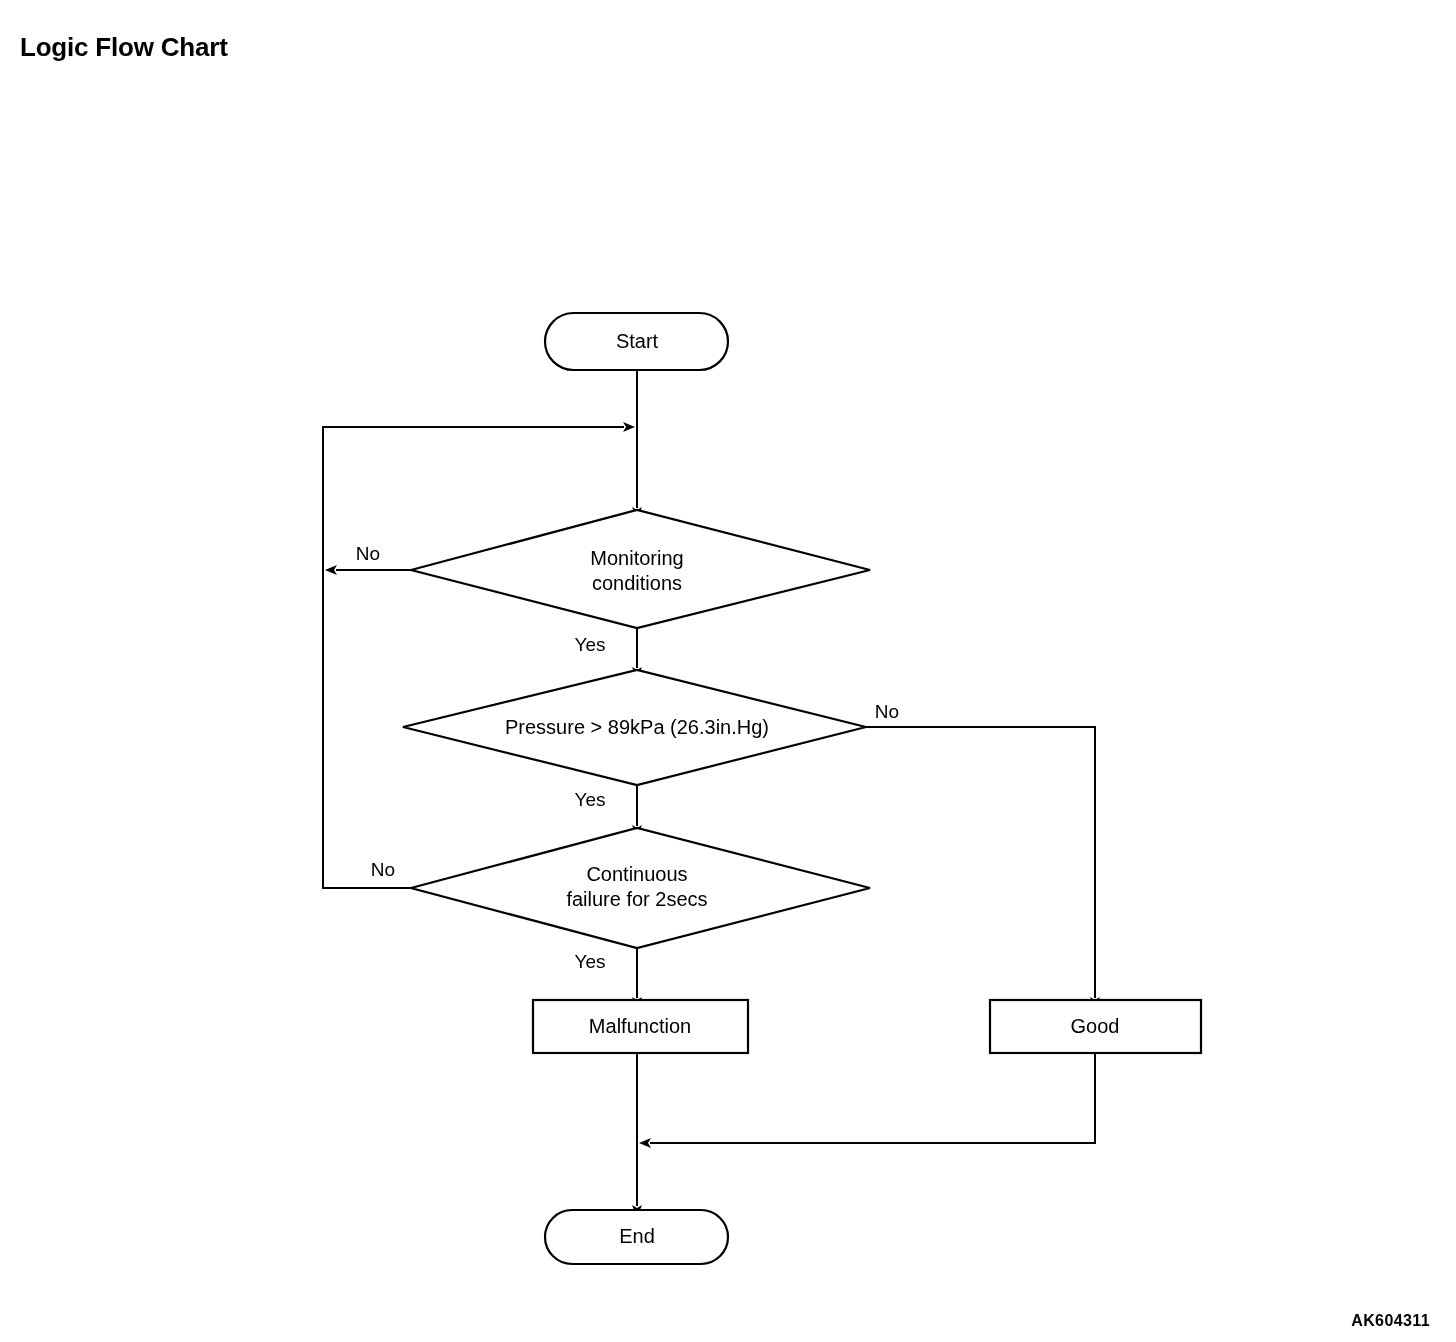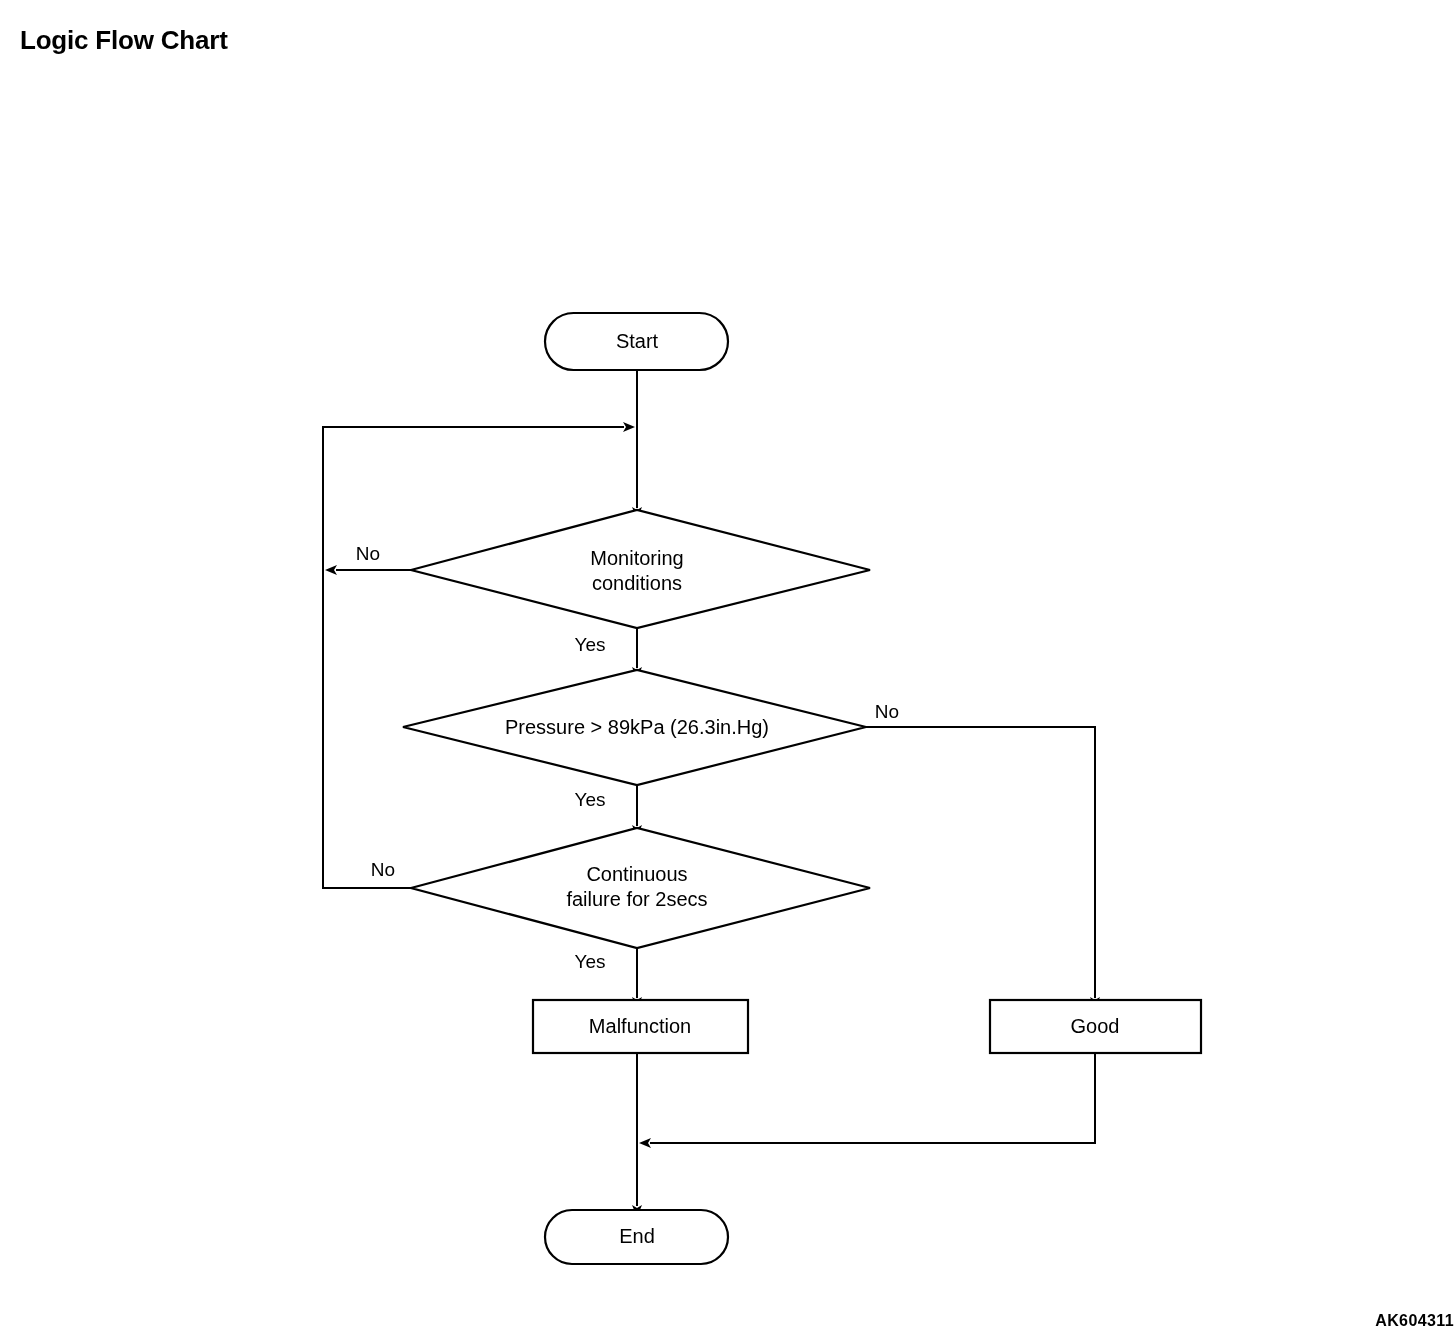--- a/index.html
+++ b/index.html
@@ -11,36 +11,36 @@
     width: 1456px;
     height: 1342px;
     position: relative;
     font-family: "Liberation Sans", sans-serif;
     color: #000000;
     overflow: hidden;
   }
   #page-title {
     position: absolute;
     left: 20px;
-    top: 25px;
+    top: 32px;
     font-size: 26px;
     font-weight: bold;
     letter-spacing: -0.2px;
     color: #000000;
   }
   #diagram-canvas {
     position: absolute;
     left: 0;
     top: 0;
     width: 1456px;
     height: 1342px;
   }
   #figure-code {
     position: absolute;
-    right: 2px;
+    right: 26px;
     bottom: 12px;
     font-size: 16px;
     font-weight: bold;
     letter-spacing: 0.4px;
     color: #000000;
   }
   svg text {
     font-family: "Liberation Sans", sans-serif;
     fill: #000000;
   }

